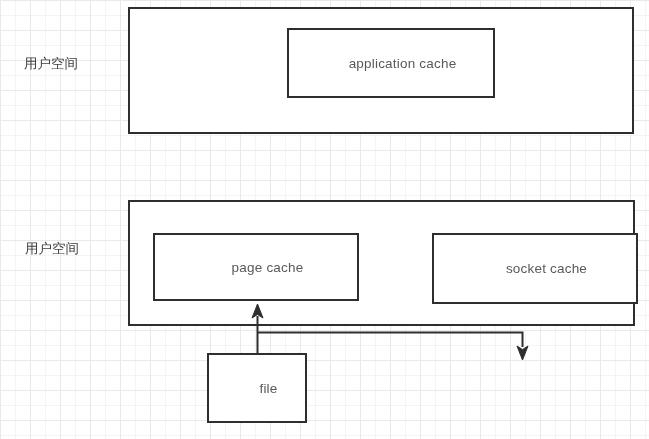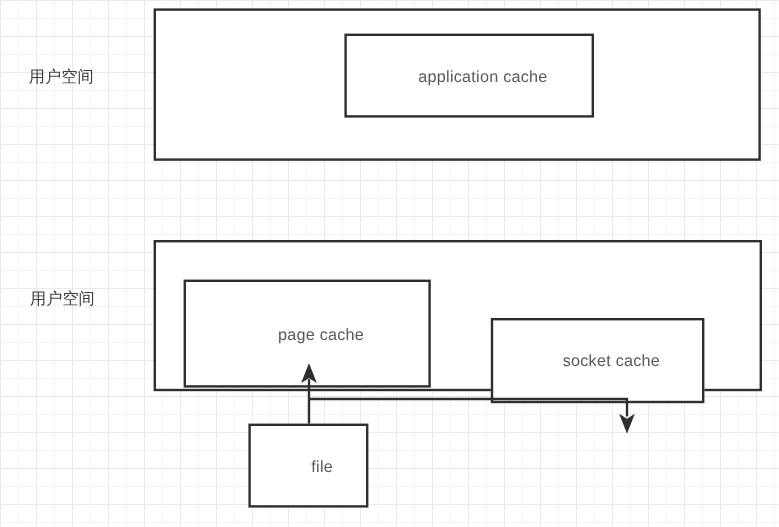--- a/index.html
+++ b/index.html
@@ -33,22 +33,22 @@
     position:absolute;
     color:#3d3d3d;
     font-size:13.5px;
     white-space:nowrap;
   }
   .user-space-label{left:24px;top:55px;}
   .kernel-space-label{left:25px;top:240px;}
   .user-space-rect{left:128px;top:7px;width:506px;height:127px;}
   .app-cache-node{left:287px;top:28px;width:208px;height:70px;}
   .kernel-space-rect{left:128px;top:200px;width:507px;height:126px;}
-  .page-cache-node{left:153px;top:233px;width:206px;height:90px;}
-  .socket-cache-node{left:409px;top:233px;width:178px;height:71px;margin-top:32px;}
+  .page-cache-node{left:153px;top:233px;width:206px;height:68px;}
+  .socket-cache-node{left:432px;top:233px;width:206px;height:71px;}
   .file-node{left:207px;top:353px;width:100px;height:70px;justify-content:center;}
   .nic-node{left:472px;top:362px;width:100px;height:70px;}
   .arrow-layer{
     position:absolute;left:0;top:0;width:649px;height:439px;
     pointer-events:none;
   }
 </style>
 </head>
 <body>
 

